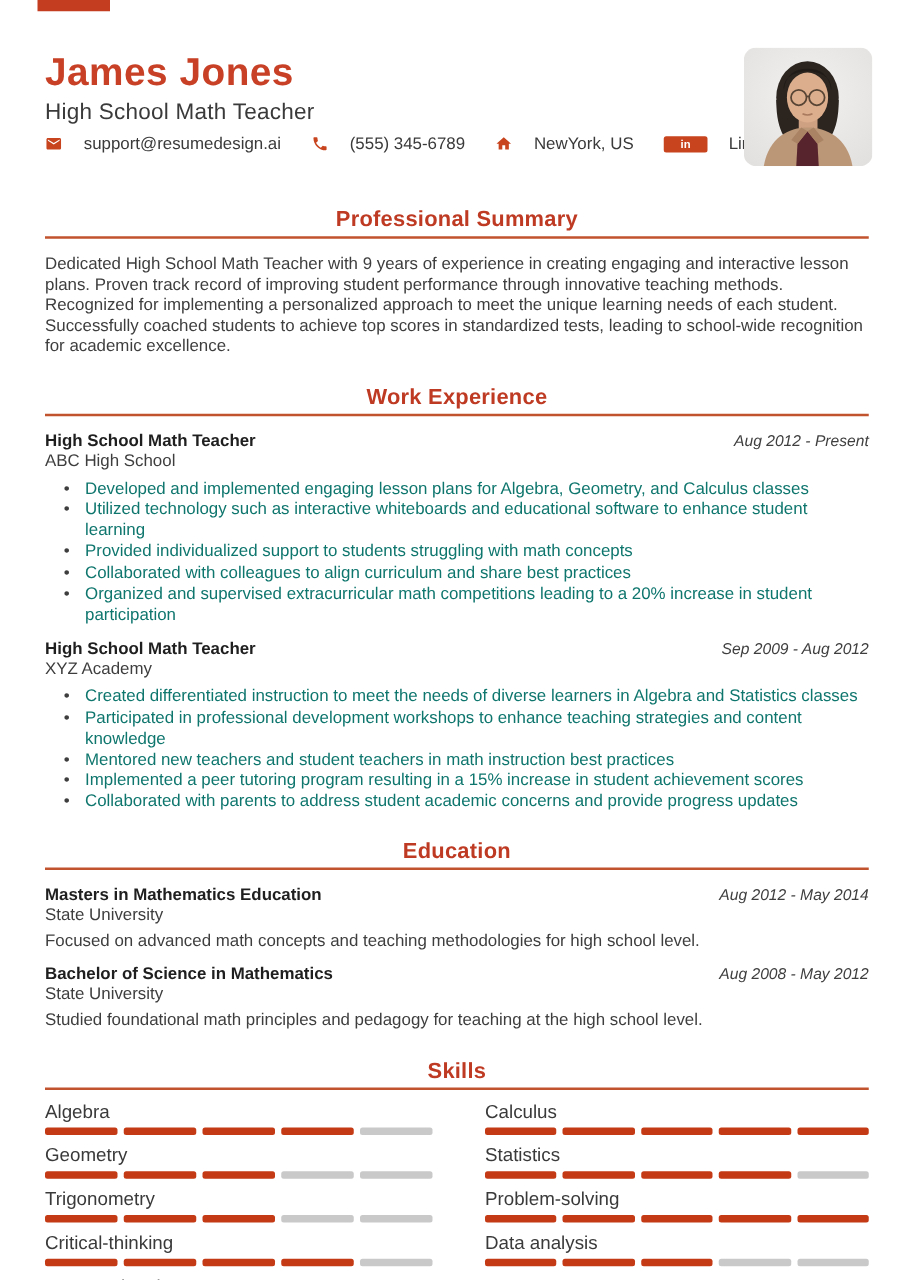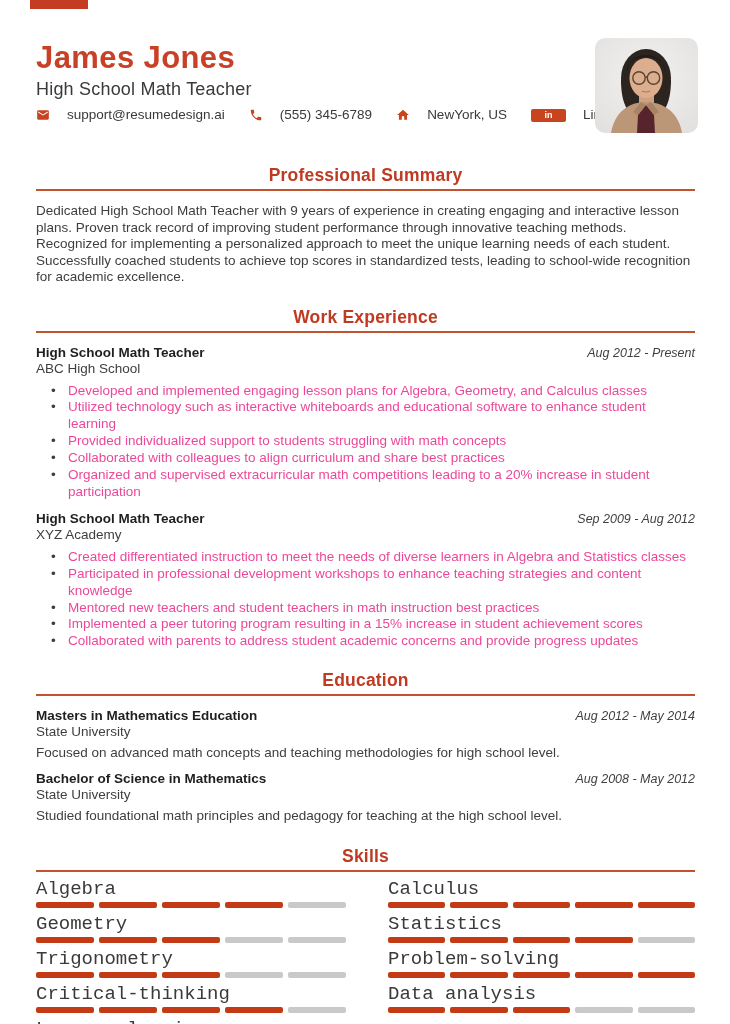--- a/index.html
+++ b/index.html
@@ -72,36 +72,36 @@
   .entry + .entry { margin-top: 10px; }
   .entry-head { display: flex; justify-content: space-between; align-items: baseline; }
   .entry-title { font-size: 13.5px; font-weight: bold; color: #1f1f1f; line-height: 16px; }
   .entry-dates { font-size: 12.5px; font-style: italic; color: #3f3f3f; white-space: nowrap; }
   .entry-sub   { font-size: 13.5px; color: #3e3e3e; line-height: 16px; }
   .entry-desc  { margin-top: 5px; font-size: 13.5px; color: #3e3e3e; line-height: 16px; }
 
   ul.bullets { margin: 6px 0 0 0; padding: 0; list-style: none; }
   ul.bullets li {
     position: relative; padding-left: 32px;
-    font-size: 13.5px; line-height: 16.9px; color: #ec4899;
+    font-size: 13.5px; line-height: 16.9px; color: #0f766e;
   }
   ul.bullets li::before {
     content: "\2022"; position: absolute; left: 15px; top: 0;
     color: #3e3e3e;
   }
 
   
   .skills-grid {
     margin-top: 10px;
     display: grid; grid-template-columns: 310px 307px; column-gap: 42px;
     align-items: start;
   }
   .skill-col { display: flex; flex-direction: column; gap: 9px; }
   .skill-item { height: 26px; }
-  .skill-name { font-size: 19px; color: #3a3a3a; line-height: 15px; font-family: Liberation Mono, monospace; }
+  .skill-name { font-size: 15px; color: #3a3a3a; line-height: 15px; }
   .skill-bar { margin-top: 5px; display: flex; gap: 5px; }
   .skill-seg { flex: 1; height: 6px; border-radius: 2px; background: #c9c9c9; }
   .skill-seg.filled { background: #C43A14; }
 </style>
 </head>
 <body>
 
 <div class="top-accent"></div>
 
 <div class="photo">

